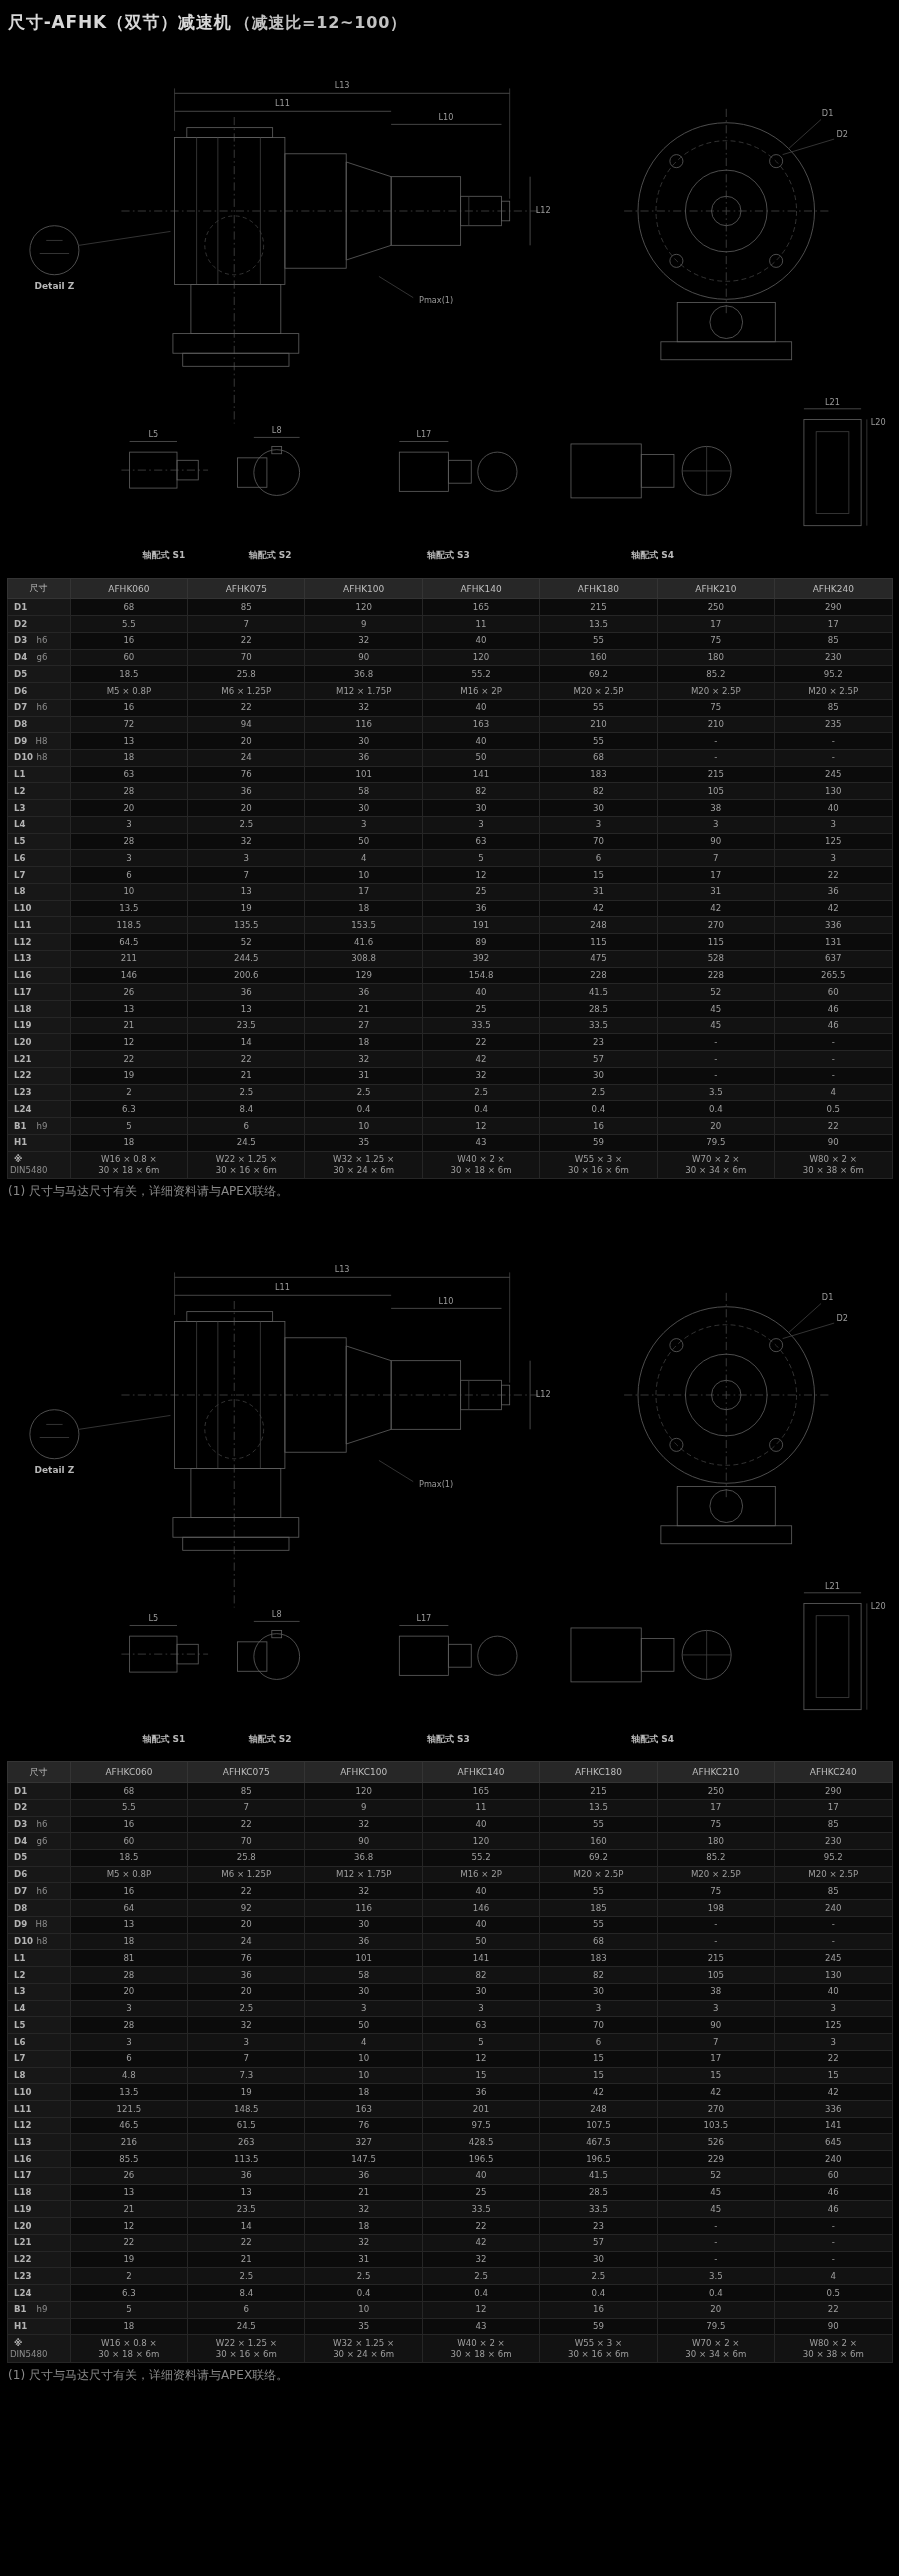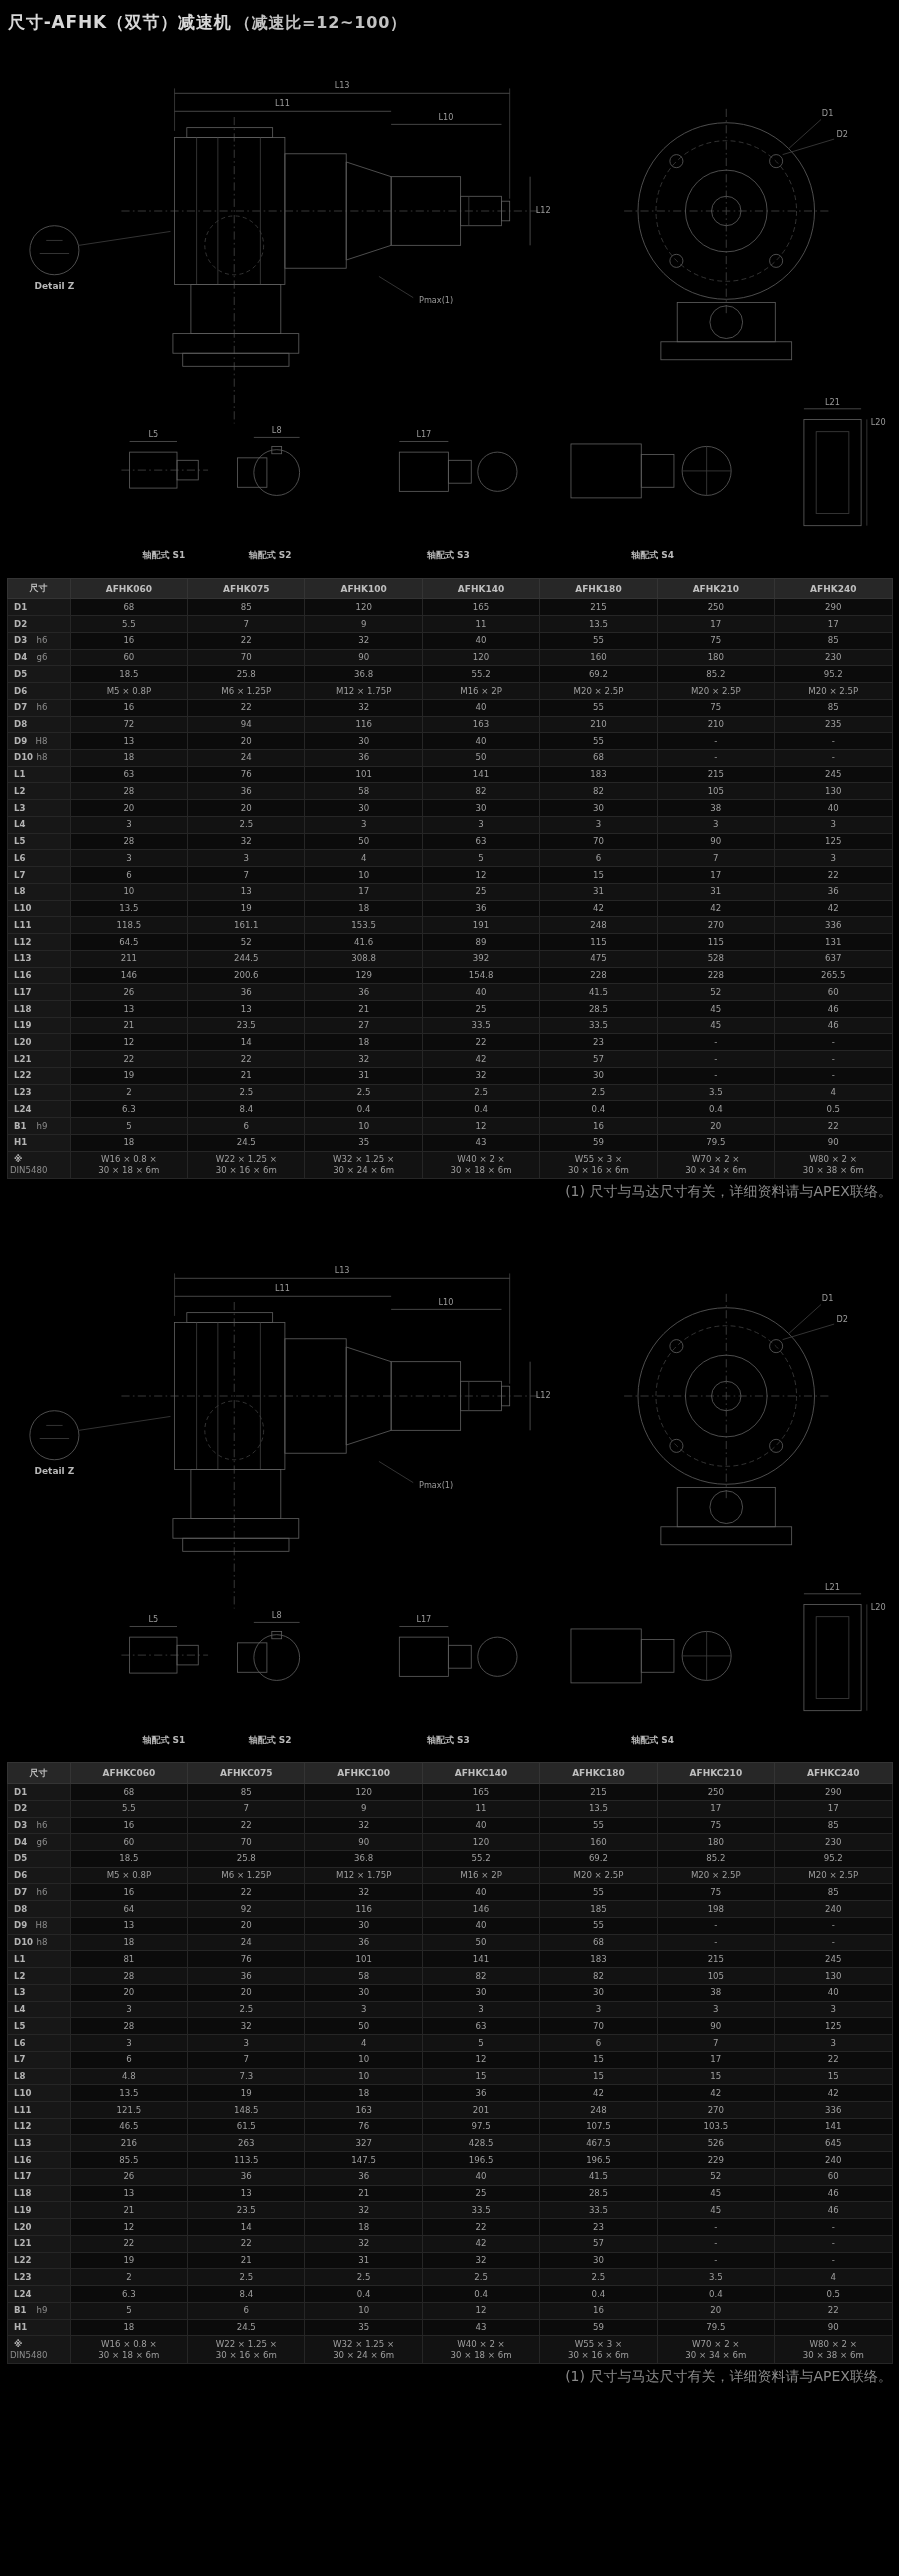--- a/index.html
+++ b/index.html
@@ -9,28 +9,28 @@
   .title .suffix{font-size:16px;color:#c2c2c2;margin-left:3.3px;}
   .drawing{position:relative;width:886px;height:532px;margin:1.6px 0 6.5px 0;}
   svg{display:block;}
   .ln{stroke:#5f5f5f;fill:none;stroke-width:1;}
   .lt{stroke:#3e3e3e;fill:none;stroke-width:1;}
   .cl{stroke:#454545;fill:none;stroke-width:1;stroke-dasharray:10 4 2 4;}
   .dm{stroke:#555;fill:none;stroke-width:1;}
   svg text{fill:#9a9a9a;font-size:10px;text-anchor:middle;font-family:"DejaVu Sans","Liberation Sans",sans-serif;}
   svg text.cap{fill:#b8b8b8;font-size:11px;font-weight:bold;}
   table.dim{border-collapse:collapse;width:886px;table-layout:fixed;font-size:8.6px;color:#9f9f9f;}
-  table.dim th{background:#272727;color:#bfbfbf;font-size:9px;font-weight:bold;border:0.8px solid #343434;padding:3.3px 1.6px;margin-left:9px;}
+  table.dim th{background:#272727;color:#bfbfbf;font-size:9px;font-weight:normal;border:0.8px solid #343434;padding:3.3px 1.6px;margin-left:9px;}
   table.dim th:first-child{width:59px;}
   table.dim td{border:0.8px solid #262626;padding:2.5px 3.3px;text-align:center;white-space:pre-line;line-height:1.25;}
   table.dim tbody tr:nth-child(odd){background:#0b0b0b;}
   table.dim tbody tr:nth-child(even){background:#121212;}
   table.dim td.dimcell{text-align:left;background:#171717;color:#b4b4b4;font-weight:bold;padding-left:6.5px;}
   .dimtol{float:right;font-weight:normal;color:#8d8d8d;margin-right:19px;}
-  .footnote{font-size:14px;color:#8a8a8a;margin:4.1px 1.6px 0 1.6px;text-align:right;}
+  .footnote{font-size:12px;color:#8a8a8a;margin:4.1px 1.6px 0 1.6px;}
 </style>
 </head>
 <body>
 
 <div class="section">
   <h1 class="title">
     <span>尺寸-AFHK（双节）减速机</span><span class="suffix">（减速比=12~100）</span>
   </h1>
 
   <div class="drawing">
@@ -336,21 +336,21 @@
           <td>19</td>
           <td>18</td>
           <td>36</td>
           <td>42</td>
           <td>42</td>
           <td>42</td>
         </tr>
         <tr>
           <td class="dimcell"><span>L11</span></td>
           <td>118.5</td>
-          <td>161.1</td>
+          <td>135.5</td>
           <td>153.5</td>
           <td>191</td>
           <td>248</td>
           <td>270</td>
           <td>336</td>
         </tr>
         <tr>
           <td class="dimcell"><span>L12</span></td>
           <td>64.5</td>
           <td>52</td>

